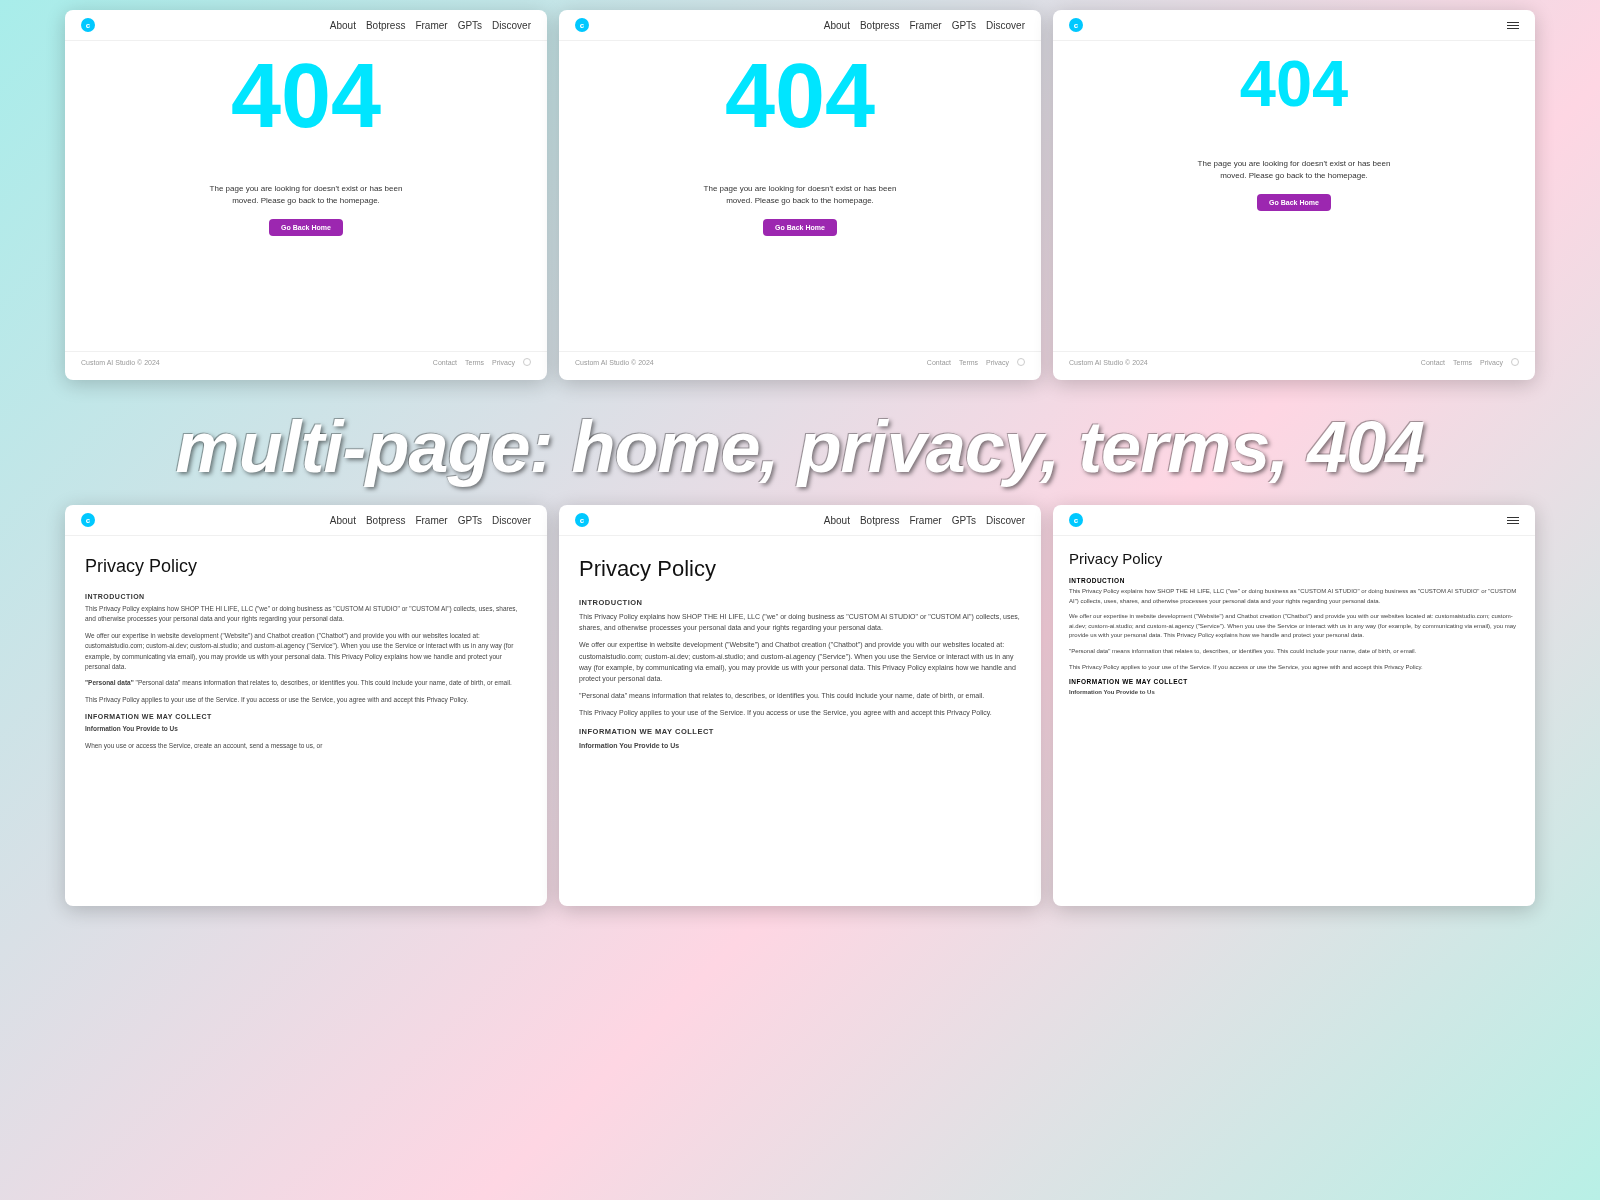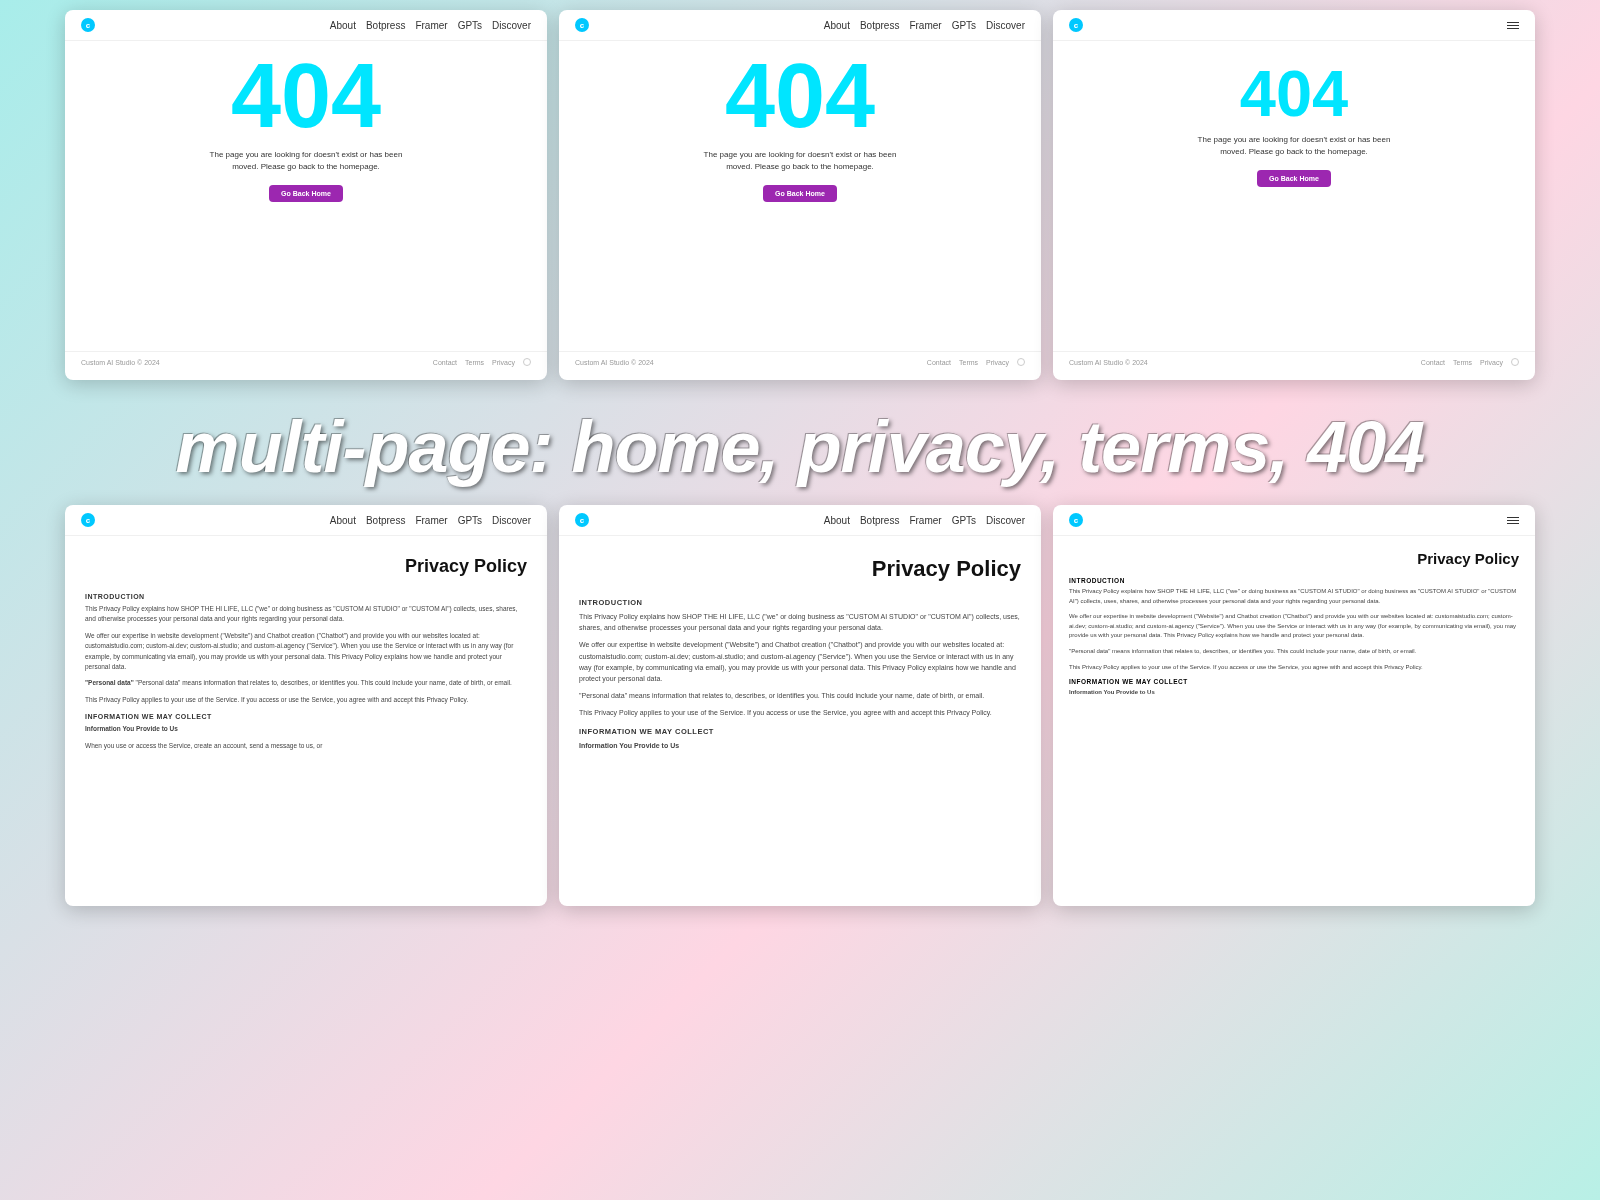--- a/index.html
+++ b/index.html
@@ -68,20 +68,21 @@
       line-height: 1;
       margin-bottom: 8px;
     }
     .error-msg {
       font-size: 8px;
       text-align: center;
       color: #333;
       max-width: 200px;
       margin-bottom: 12px;
       line-height: 1.5;
+      margin-top: 34px;
     }
     .btn-home {
       background: #9c27b0;
       color: white;
       border: none;
       border-radius: 4px;
       padding: 5px 12px;
       font-size: 7px;
       cursor: pointer;
       font-weight: bold;
@@ -139,24 +140,23 @@
     }
 
     
     .panel-privacy-content {
       padding: 20px 20px 10px;
       min-height: 370px;
       overflow: hidden;
     }
     .privacy-title {
       font-size: 18px;
-      font-weight: 700;
+      font-weight: 400;
       color: #111;
       margin-bottom: 16px;
-      text-align: right;
     }
     .privacy-section-title {
       font-size: 7px;
       font-weight: bold;
       color: #333;
       text-transform: uppercase;
       letter-spacing: 0.5px;
       margin: 8px 0 4px;
     }
     .privacy-text {

